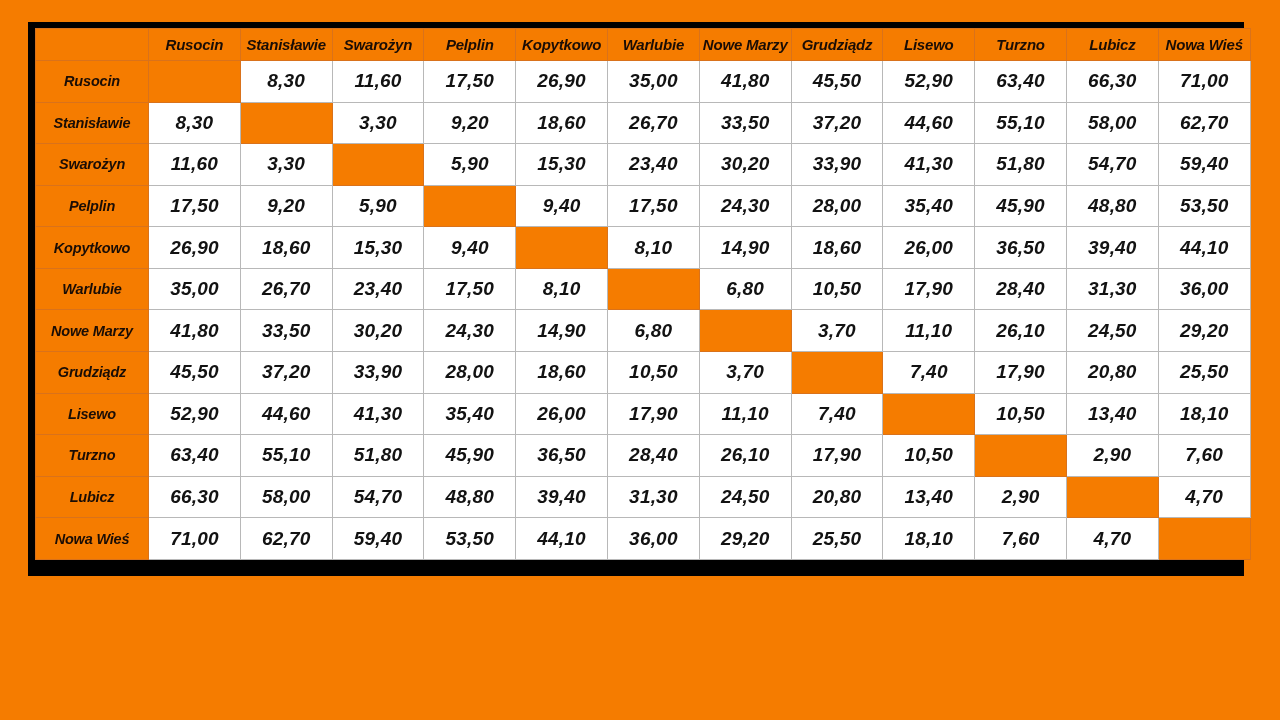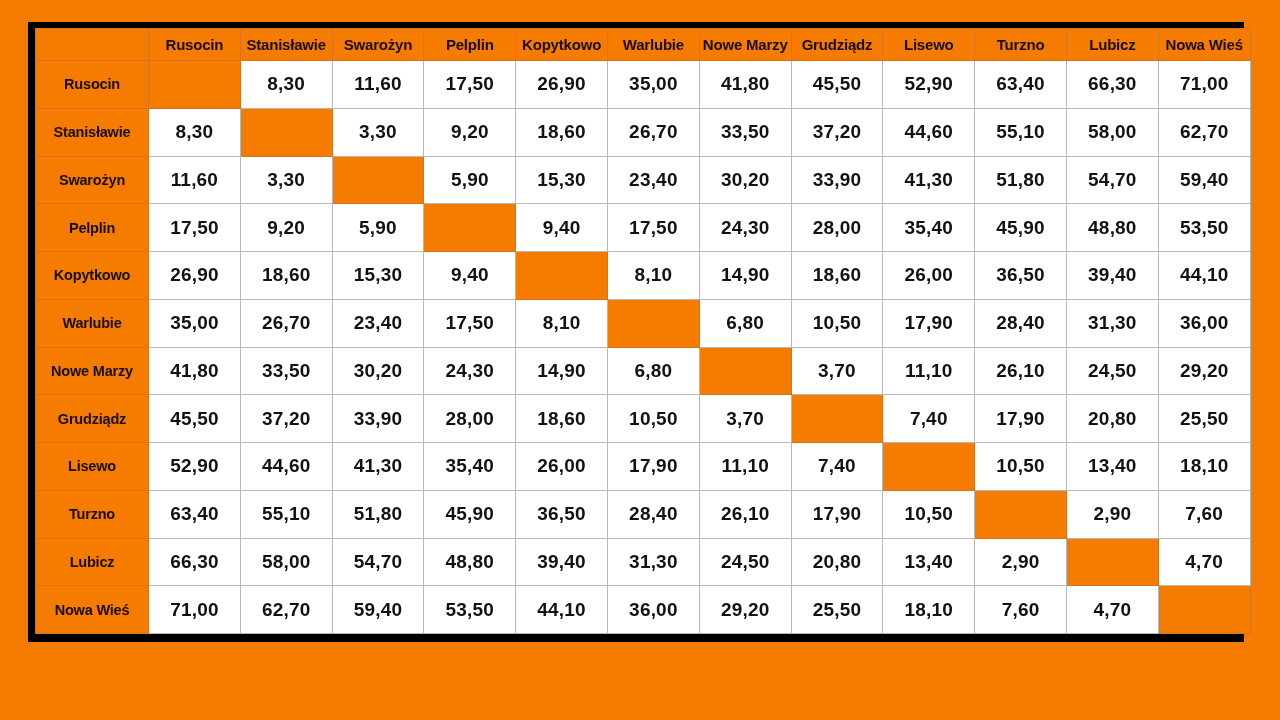--- a/index.html
+++ b/index.html
@@ -12,24 +12,25 @@
     background: #F57C00;
     font-family: "Liberation Sans", sans-serif;
     overflow: hidden;
   }
 
   #frame {
     position: absolute;
     left: 28px;
     top: 22px;
     width: 1216px;
-    height: 620px;
+    height: 554px;
     background: #000000;
     box-sizing: border-box;
-    padding: 6px 6px 8px 7px;
+    padding: 6px 6px 16px 7px;
+    font-style: italic;
   }
 
   #matrix {
     width: 100%;
     height: 100%;
     border-collapse: collapse;
     table-layout: fixed;
     background: #ffffff;
   }
 

